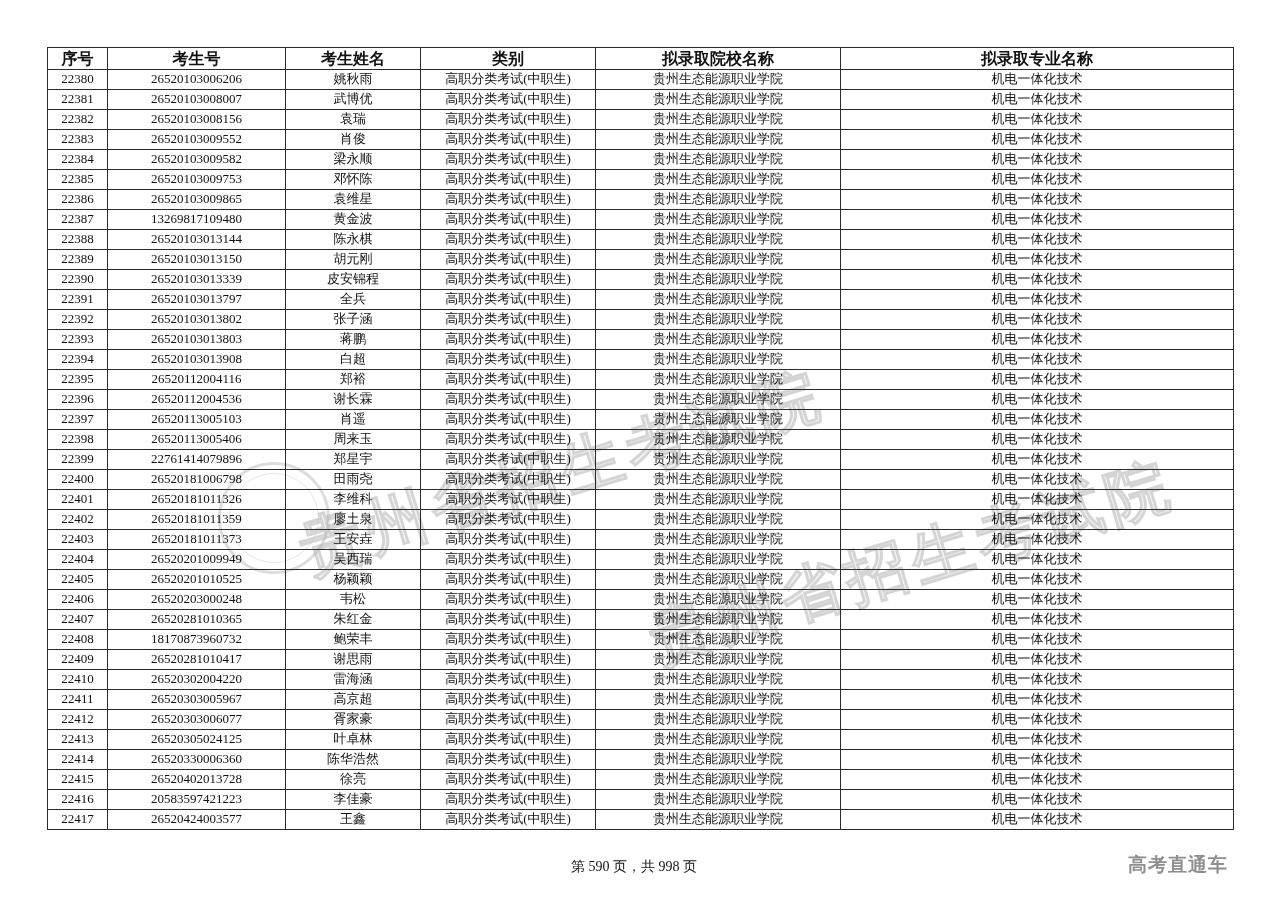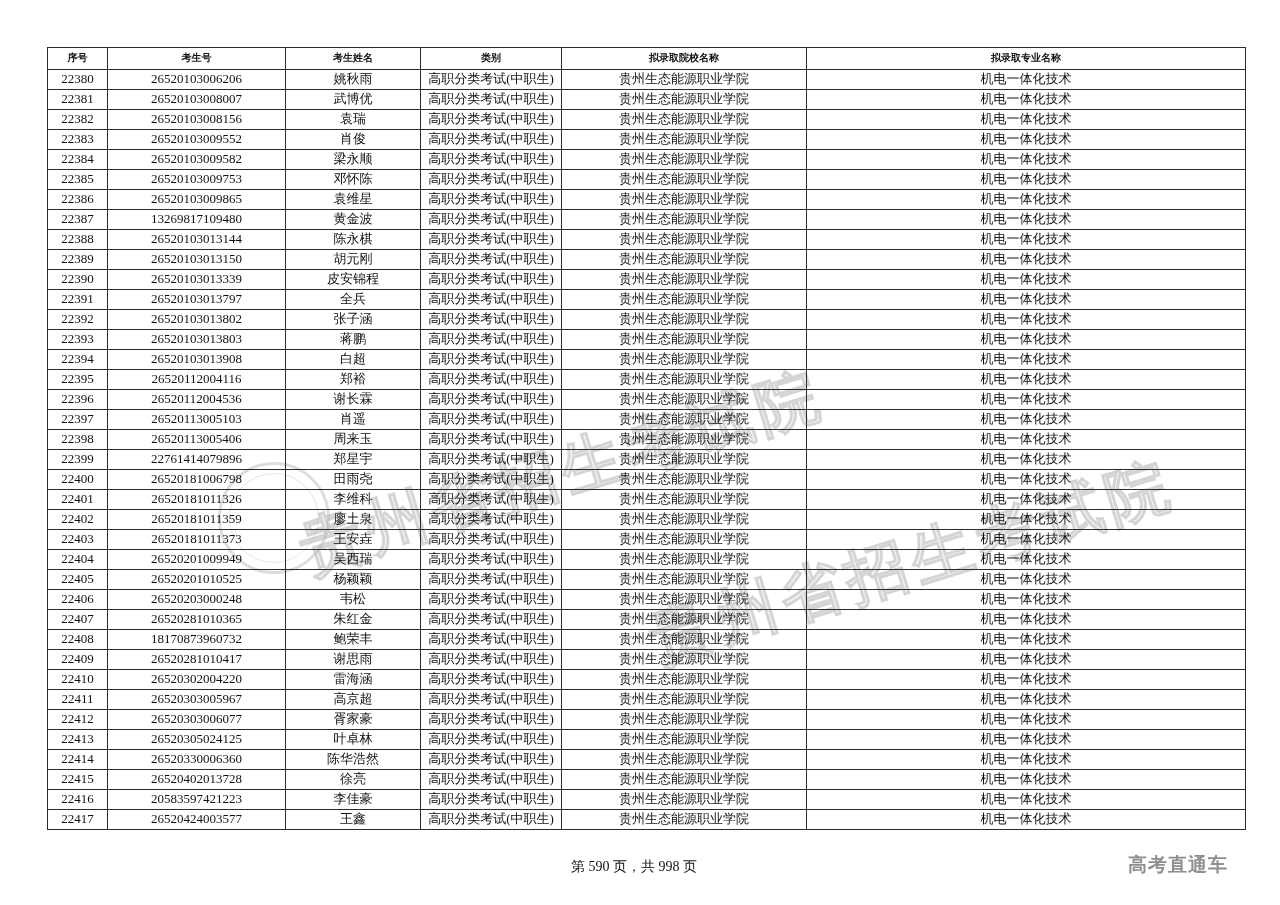--- a/index.html
+++ b/index.html
@@ -49,27 +49,27 @@
     border: 1px solid #2b2b2b;
     text-align: center;
     vertical-align: middle;
     font-size: 13px;
     height: 20px;
     padding: 0 2px;
     line-height: 1.25;
     white-space: nowrap;
     overflow: hidden;
   }
-  .data-table th { font-weight: bold; height: 22px; font-size: 10px; }
+  .data-table th { font-weight: bold; height: 22px; font-size: 16px; }
   .col-0 { width: 60px; }
   .col-1 { width: 178px; }
   .col-2 { width: 135px; }
-  .col-3 { width: 141px; }
+  .col-3 { width: 175px; }
   .col-4 { width: 245px; margin-top: 41px; }
-  .col-5 { width: 439px; }
+  .col-5 { width: 393px; }
 
   
   .footer {
     position: absolute;
     left: 0; right: 12px; top: 858px;
     text-align: center;
     font-size: 14px;
     color: #111;
     z-index: 2;
   }

